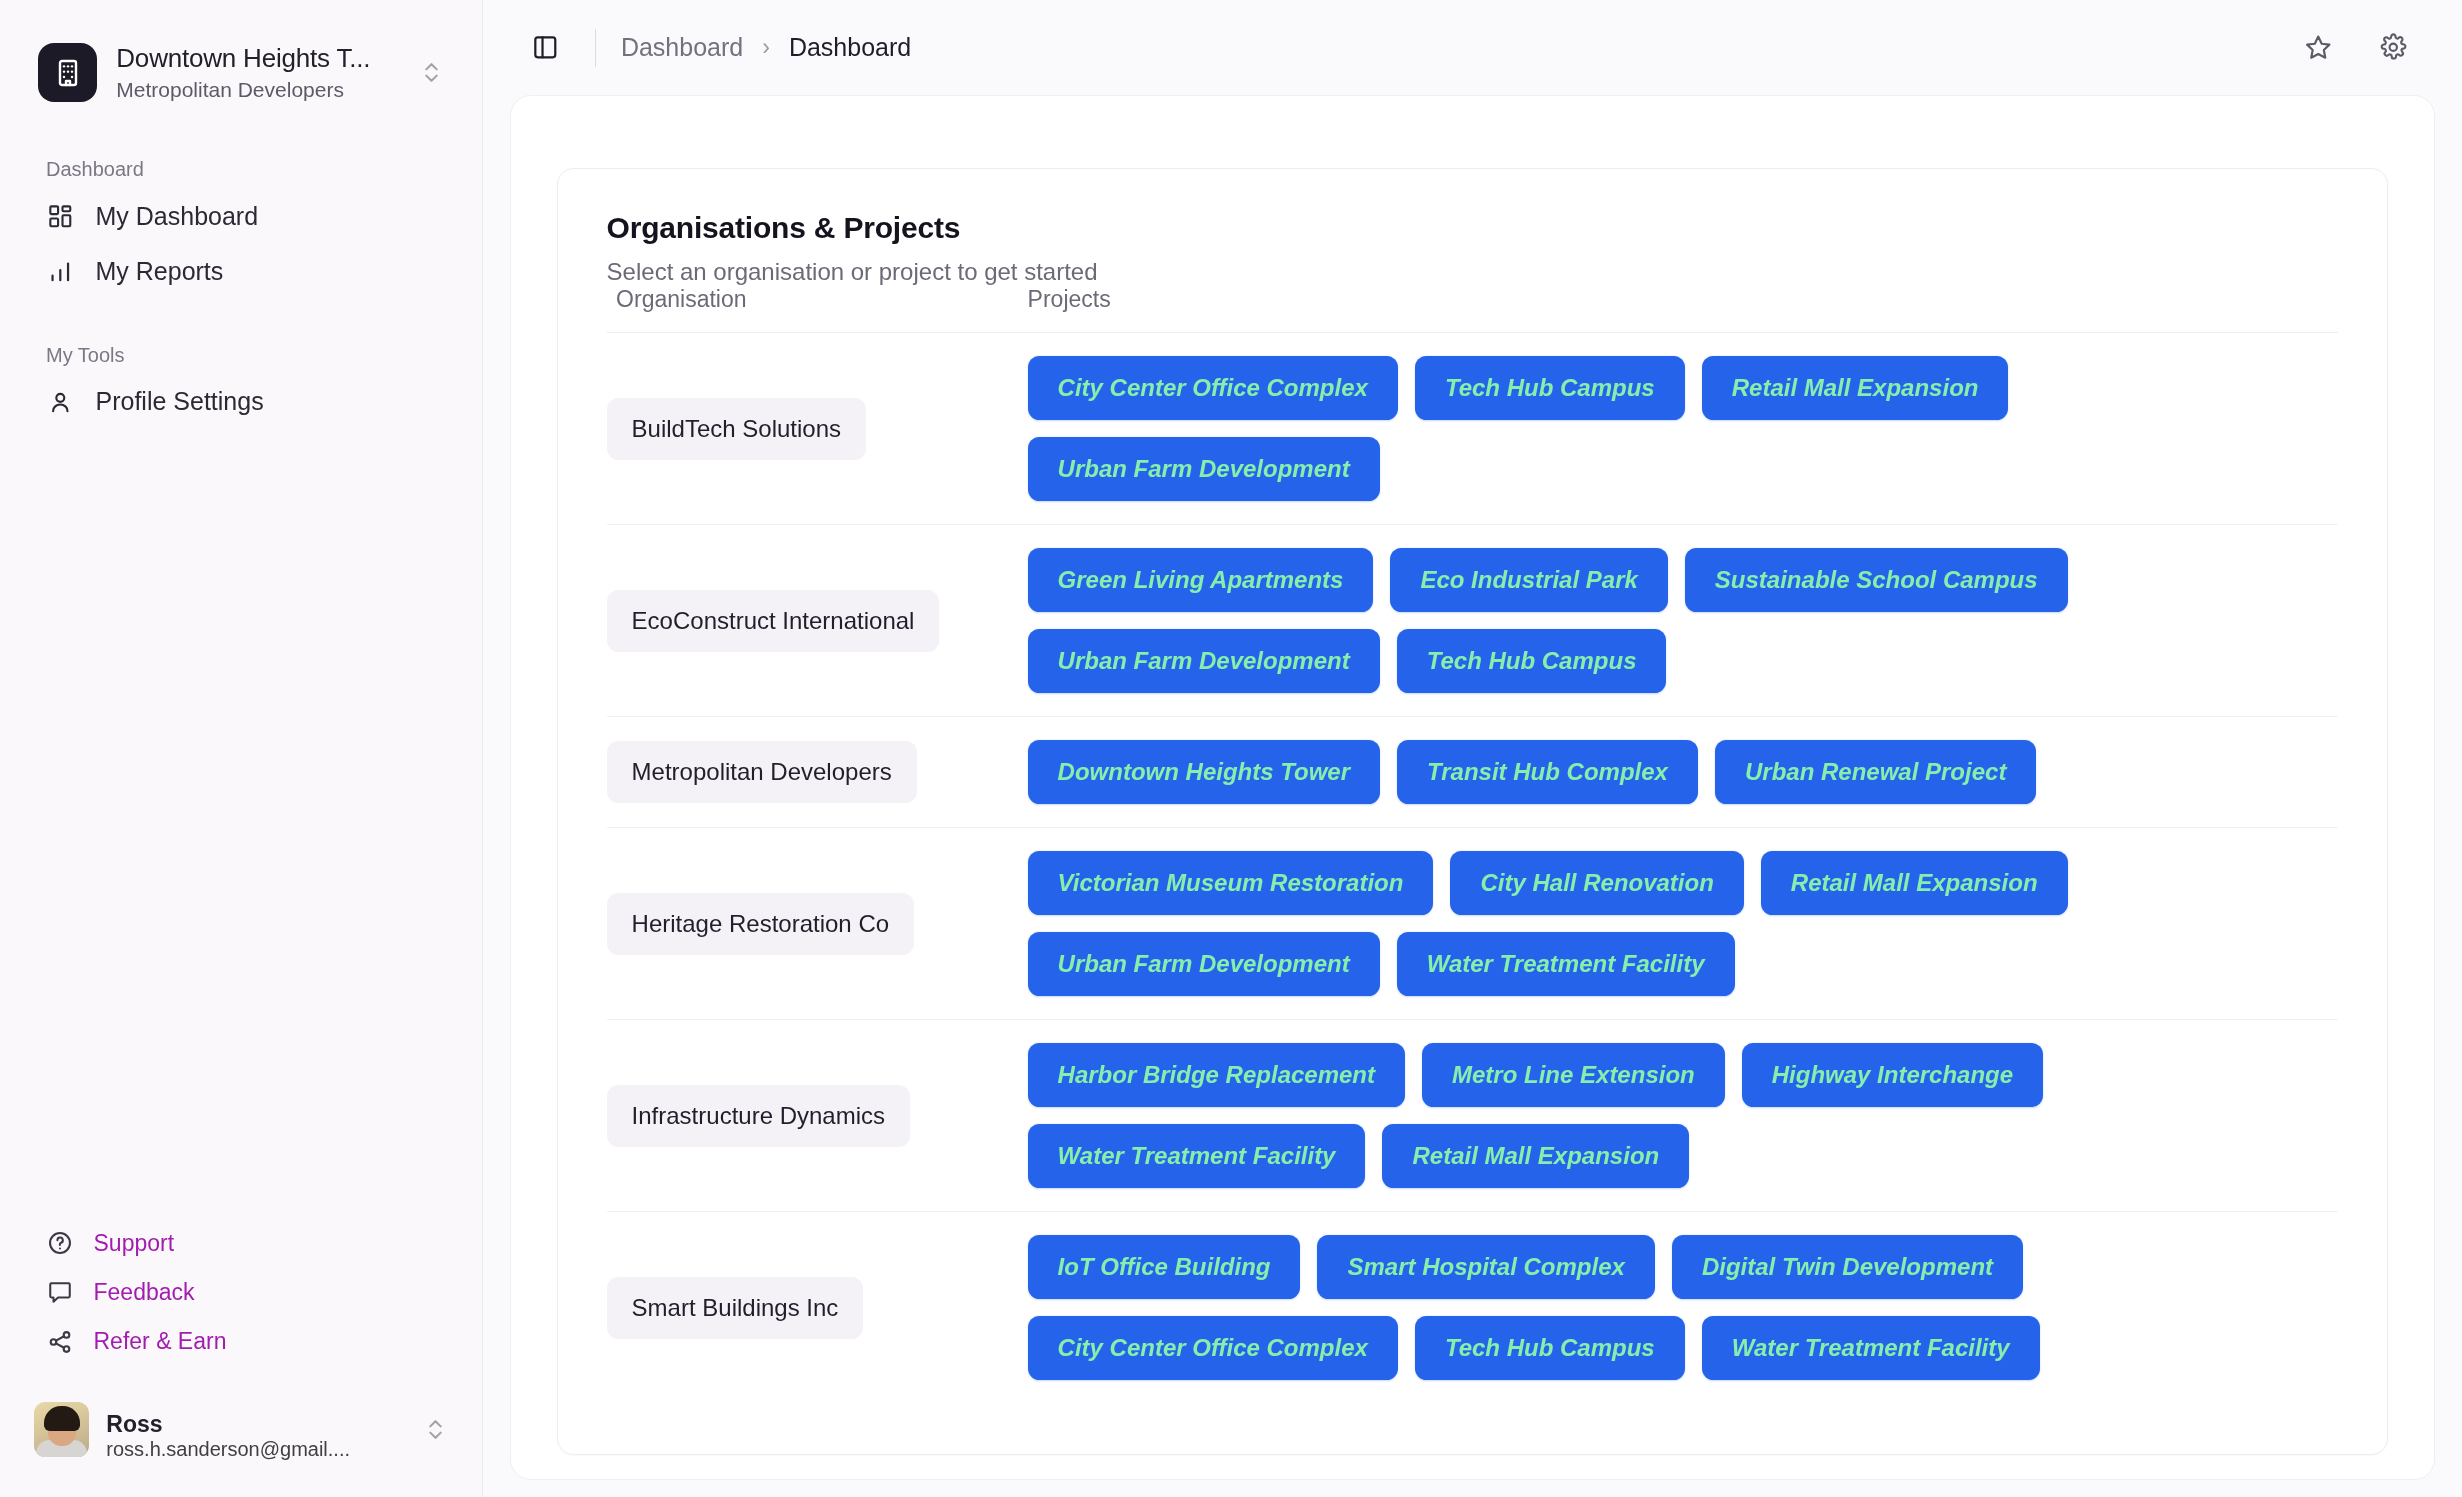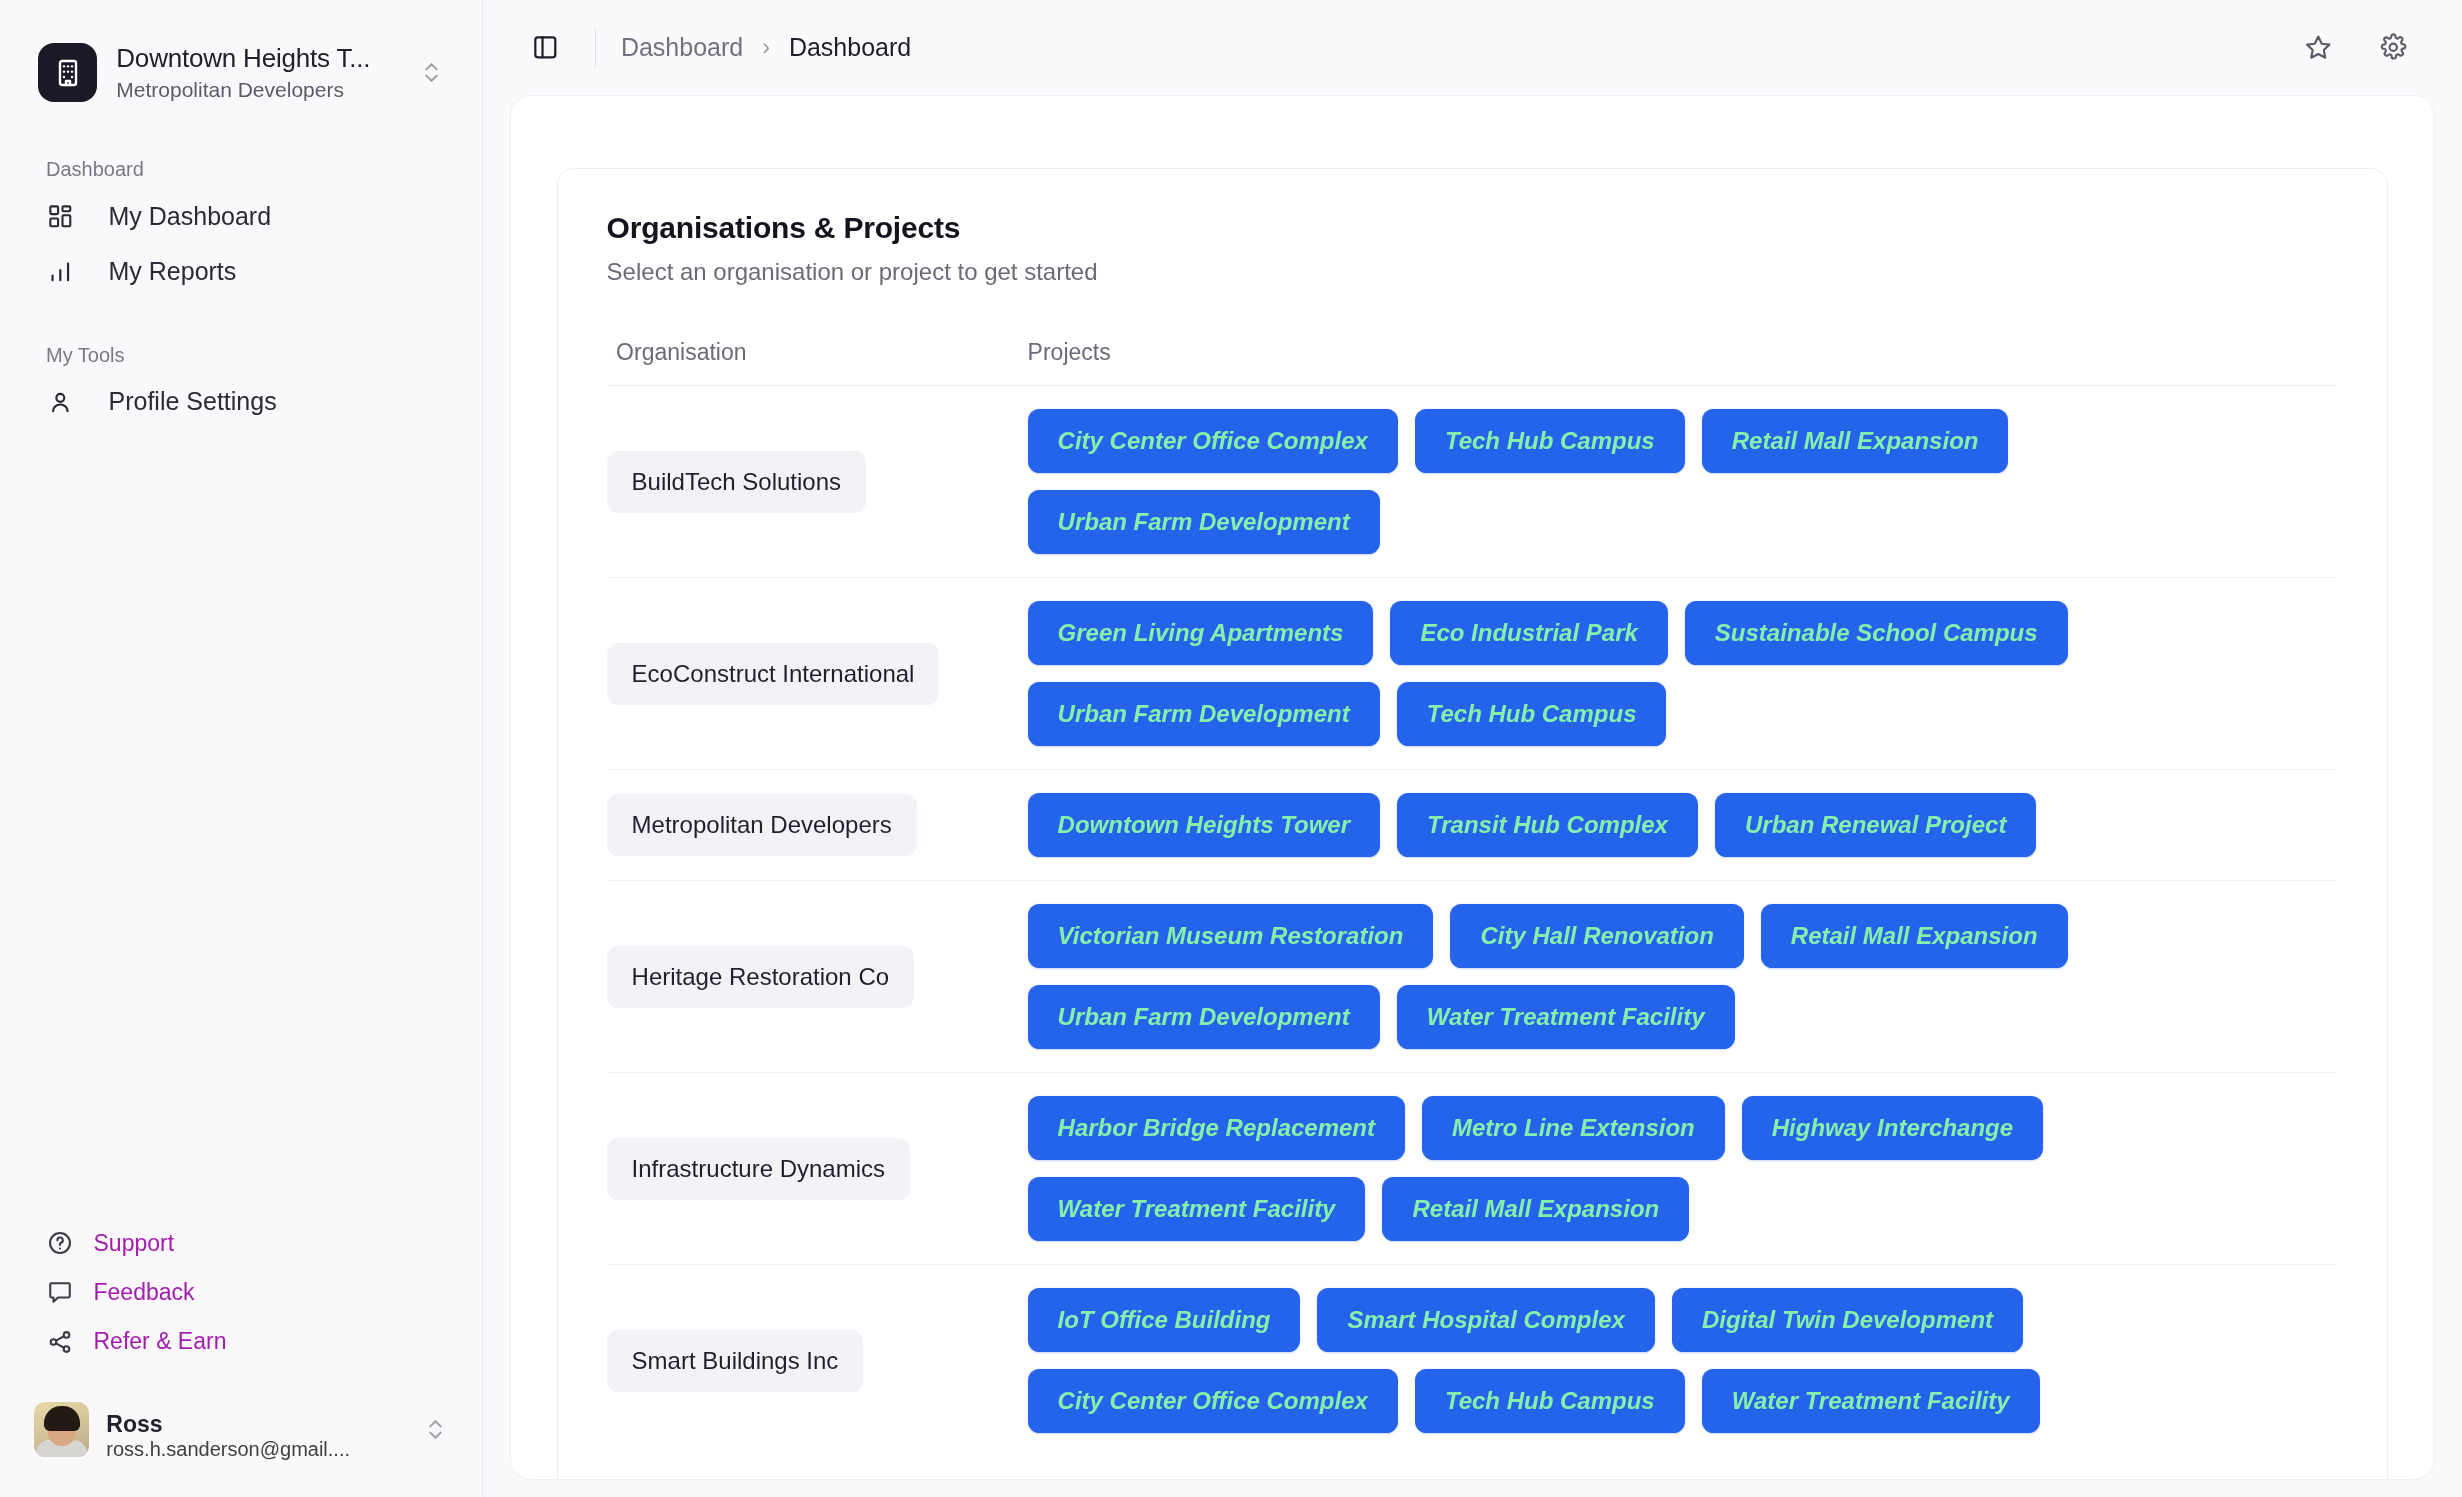--- a/index.html
+++ b/index.html
@@ -42,21 +42,21 @@
     font-size: 21px; color: #5d5a68; margin-top: 3.8px;
     white-space: nowrap; overflow: hidden; text-overflow: ellipsis;
   }
   .chev-updown { width: 25px; min-width: 25px; opacity: .55; }
 
   .section-label {
     font-size: 20px; color: #7b7885;
     margin: 44px 0 7.6px 46px; font-weight: 400;
   }
   .nav-item {
-    display: flex; align-items: center; gap: 34px;
+    display: flex; align-items: center; gap: 21px;
     margin: 0 25px; padding: 13.3px 21px;
     border-radius: 11.4px; cursor: pointer;
   }
   .nav-icon { width: 28.5px; height: 28.5px; display: flex; align-items: center; justify-content: center; }
   .nav-label { font-size: 25px; color: #2b2934; }
 
   .spacer { flex: 1; }
 
   .bottom-item {
     display: flex; align-items: center; gap: 19px;
@@ -111,21 +111,21 @@
     margin: 72px 46px 0 46px;
     border: 0.9px solid #eeecf1;
     border-radius: 17px;
     background: #fff;
     box-shadow: 0 0.9px 1.9px rgba(20,18,30,.03);
     padding: 42px 49px 51px 49px;
   }
   .card-title { font-size: 30px; font-weight: 700; color: #15131d; letter-spacing: -0.2px; }
   .card-sub { font-size: 24px; color: #6d6a78; margin-top: 13.3px; }
 
-  .table { margin-top: 53px; }
+  .table { }
   .thead {
     display: flex; padding: 0 0 19px 0;
     border-bottom: 0.9px solid #eeecf1;
   }
   .th-org { width: 421px; font-size: 23px; color: #6d6a78; padding-left: 9.5px; }
   .th-proj { flex: 1; font-size: 23px; color: #6d6a78; }
 
   .trow {
     display: flex; align-items: center;
     border-bottom: 0.9px solid #f1eff4;

